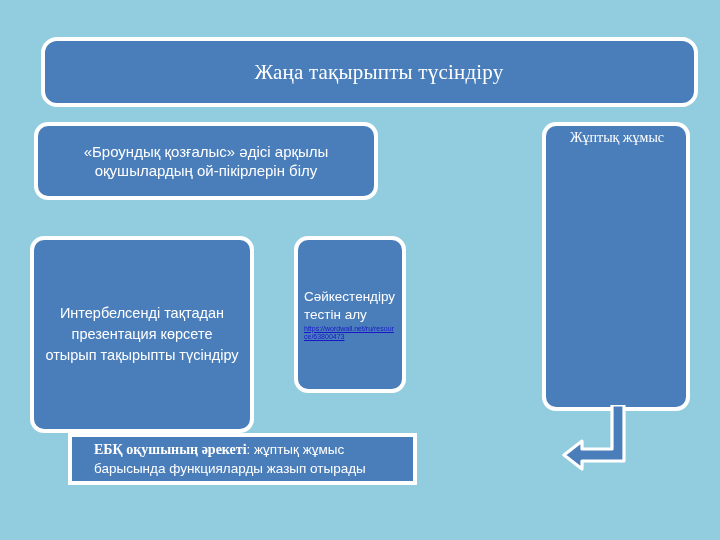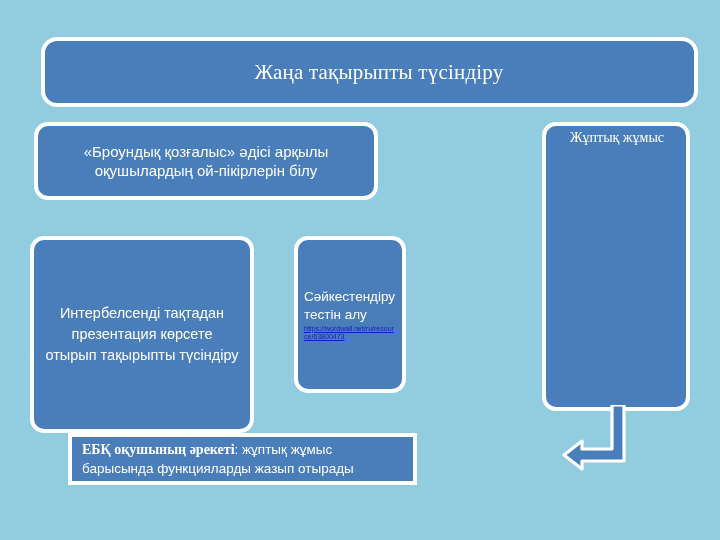--- a/index.html
+++ b/index.html
@@ -130,21 +130,21 @@
     line-height: 1.27;
     text-align: left;
   }
   
   #ebq-box {
     left: 68px;
     top: 433px;
     width: 349px;
     height: 52px;
     border-radius: 0;
-    padding: 2px 10px;
+    padding: 2px 22px;
     justify-content: center;
   }
   #ebq-box .txt {
     font-size: 13.5px;
     line-height: 1.38;
     text-align: left;
   }
   #ebq-box .lead {
     font-family: "Liberation Serif", "DejaVu Serif", serif;
     font-weight: bold;

